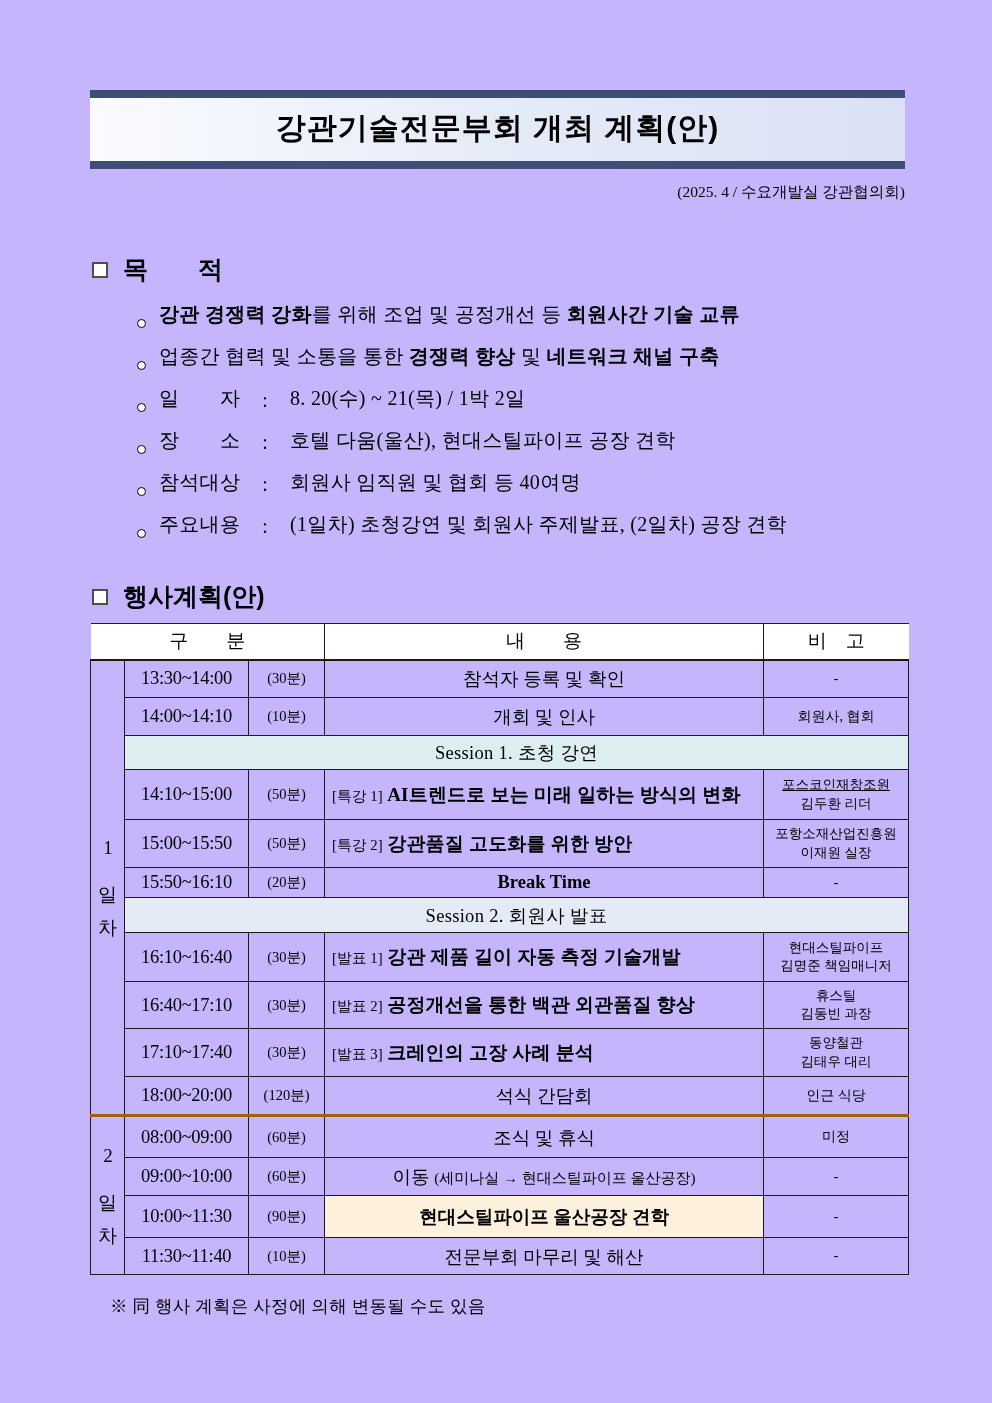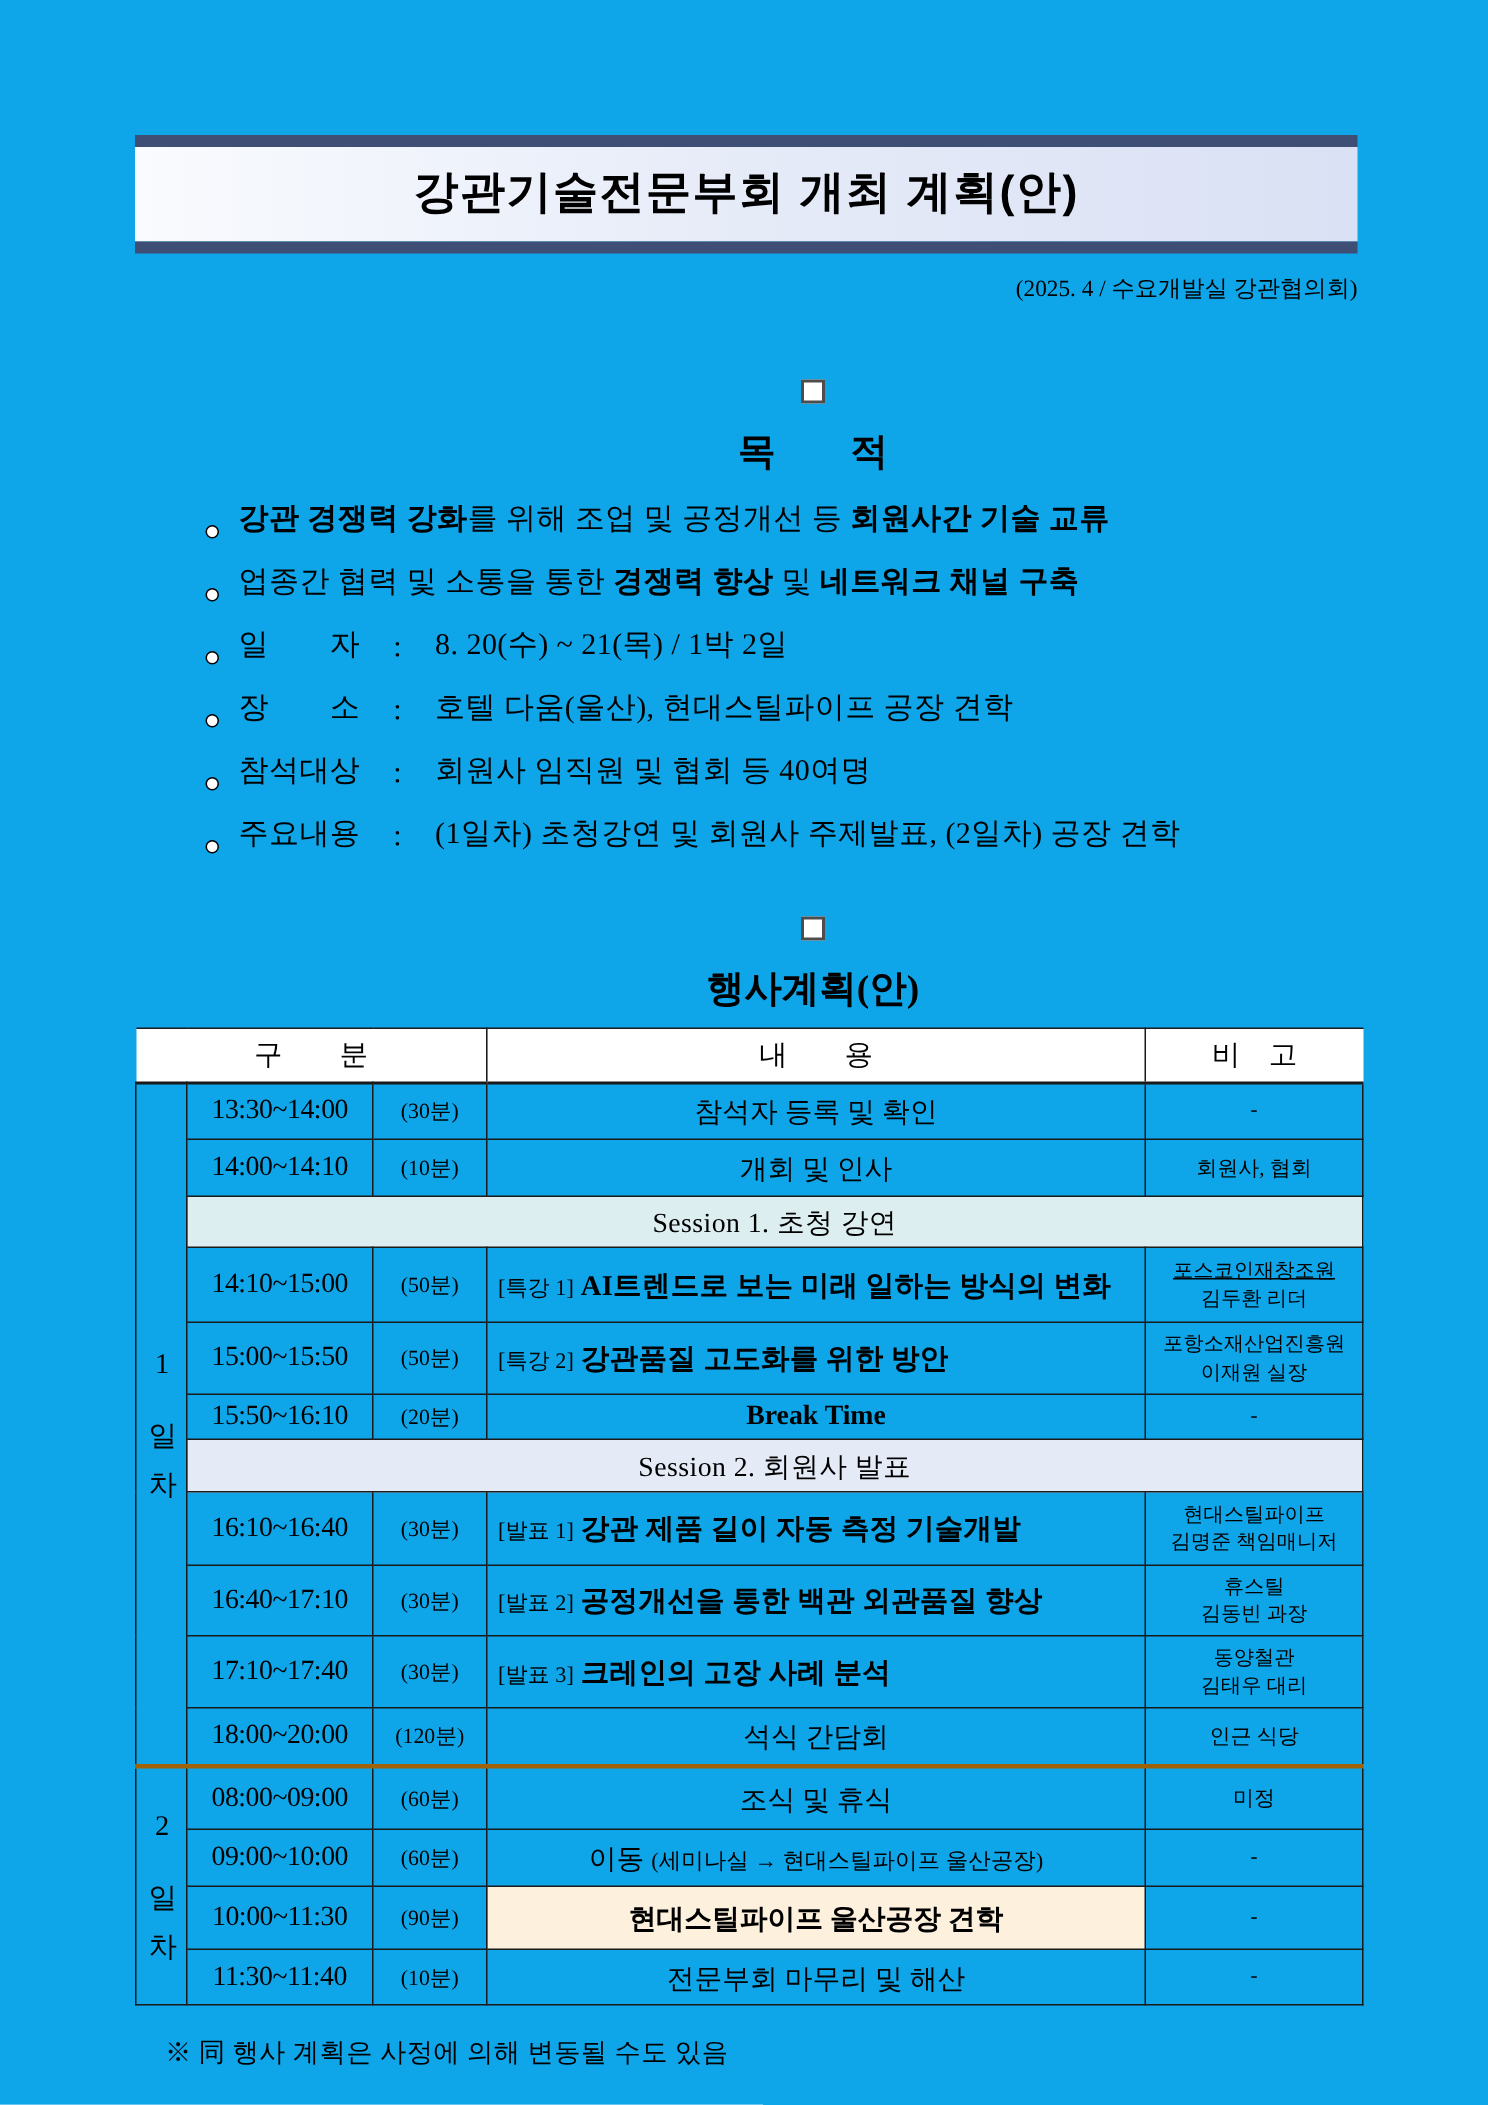--- a/index.html
+++ b/index.html
@@ -1,39 +1,38 @@
 <!DOCTYPE html>
 <html><head>
 <meta charset="utf-8">
 <style>
   * { margin:0; padding:0; box-sizing:border-box; }
   body { background:#ffffff; }
   .page {
     position:relative; width:992px; height:1403px; margin:0 auto;
-    background:#0ea5e9; overflow:hidden; color:#000;
+    background:#c4b5fd; overflow:hidden; color:#000;
     font-family:"Liberation Serif", serif;
   }
   
   .banner { margin:90px 87px 0 90px; }
   .banner-bar { height:8px; background:#3e4e74; }
   .banner-mid {
     background:linear-gradient(90deg,#f9fbfe 0%, #e6ebf8 50%, #dae1f4 100%);
     text-align:center; padding:10px 0 12px;
   }
   .banner-title {
     font-family:"Liberation Sans", sans-serif;
     font-weight:bold; font-size:30px; letter-spacing:1px;
   }
   .dateline { margin:13px 87px 0 0; text-align:right; font-size:15.5px; }
   
   .sec-heading {
     margin:50px 0 0 92px; display:flex; align-items:center; gap:15px;
-    font-family:Liberation Serif, serif; font-weight:bold; font-size:25px;
+    font-family:Liberation Sans, sans-serif; font-weight:bold; font-size:25px;
     white-space:pre;
-    flex-direction:column;
   }
   .sq { width:16px; height:16px; border:2px solid #4d4d4d; background:#fff; flex:0 0 auto; }
   
   .bullet-line {
     margin:15px 90px 0 137px; display:flex; align-items:flex-end; gap:13px;
     font-size:20px; letter-spacing:.3px; white-space:pre;
   }
   .circ { width:9px; height:9px; border:1.5px solid #000; border-radius:50%; background:#fff; flex:0 0 auto; }
   .b { font-weight:bold; }
   .ov-label { white-space:pre; }

